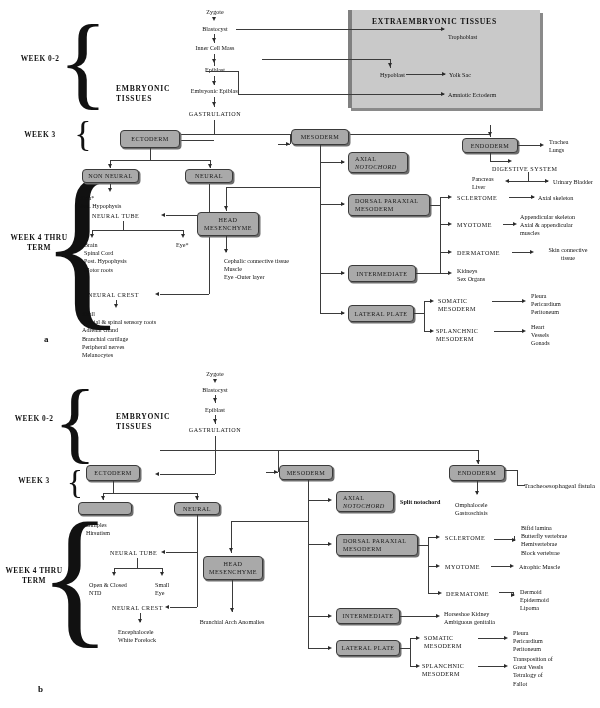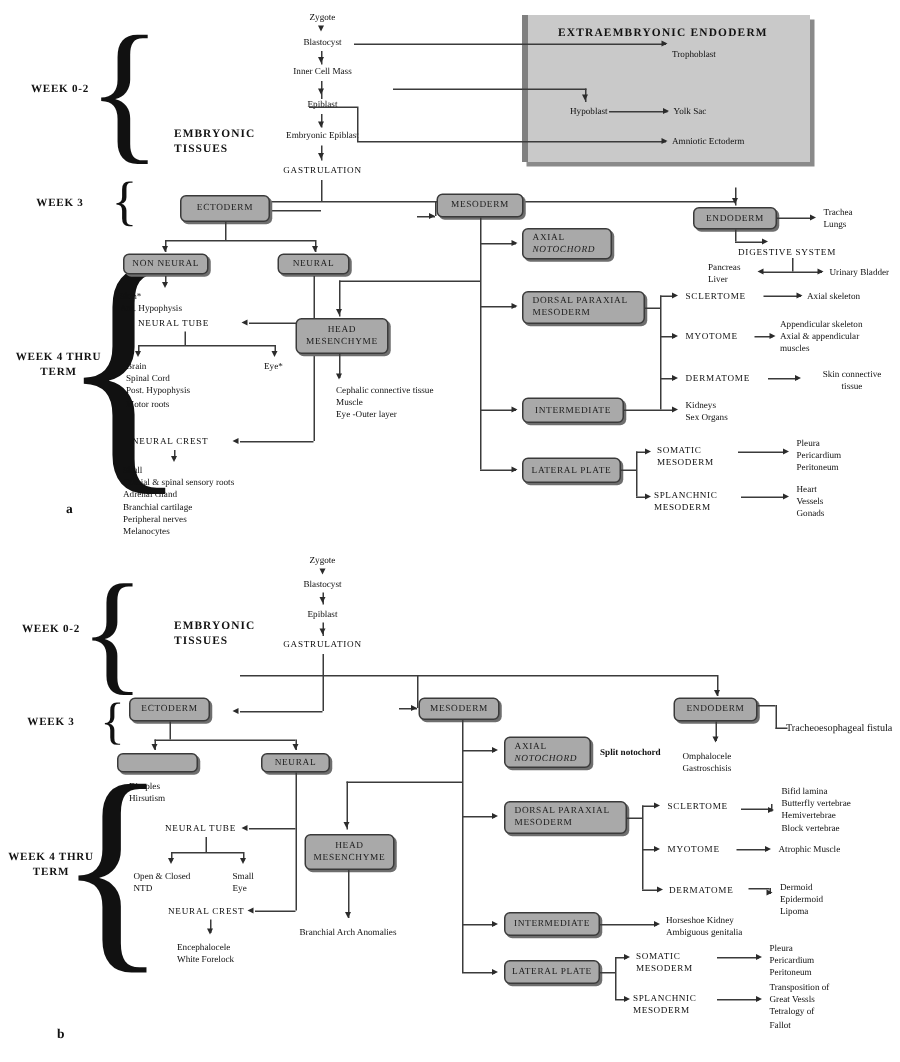--- a/index.html
+++ b/index.html
@@ -125,21 +125,21 @@
     </div>
   <div class="wk" style="left:6px; top:233px; width:66px;">WEEK 4
 THRU TERM</div>
 
   <div class="pl" style="left:44px; top:334px;">a</div>
 
   <div class="emb" style="left:116px; top:84px; white-space:pre-line;">EMBRYONIC
 TISSUES</div>
 
   <div class="exbox" style="left:348px; top:10px; width:192px; height:98px;"></div>
-  <div class="extitle" style="left:372px; top:17px;">EXTRAEMBRYONIC ENDODERM</div>
+  <div class="extitle" style="left:372px; top:17px;">EXTRAEMBRYONIC TISSUES</div>
   <div class="txt" style="left:448px; top:33px;">Trophoblast</div>
   <div class="txt" style="left:380px; top:71px;">Hypoblast</div>
   <div class="txt" style="left:449px; top:71px;">Yolk Sac</div>
   <div class="txt" style="left:448px; top:91px;">Amniotic Ectoderm</div>
 
   <div class="txt c" style="left:178px; top:8px; width:74px;">Zygote</div>
   <div class="ar ar-d" style="left:212px; top:17px;"></div>
   <div class="txt c" style="left:178px; top:25px; width:74px;">Blastocyst</div>
   <div class="ln vl" style="left:214px; top:34px; height:9px;"></div>
   <div class="ar ar-d" style="left:212px; top:38px;"></div>

